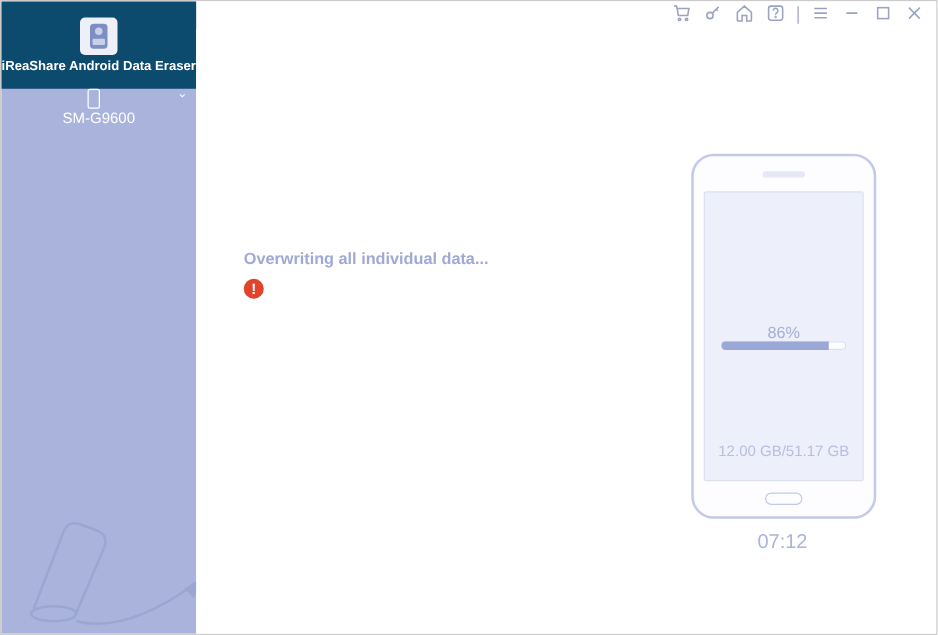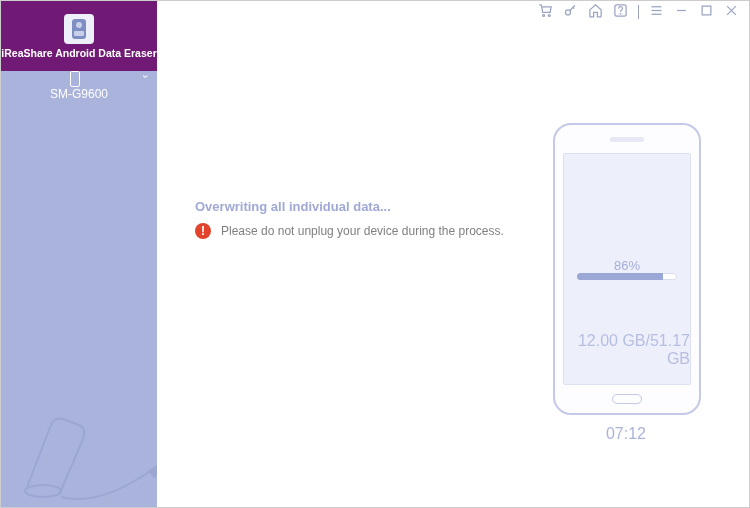--- a/index.html
+++ b/index.html
@@ -35,21 +35,21 @@
     position: absolute;
     left: 0;
     top: 0;
     width: 156px;
     height: 506px;
     background: #aab3dc;
     overflow: hidden;
   }
   .sidebar-header {
     height: 70px;
-    background: #701a75;
+    background: #0c4a6e;
     display: flex;
     flex-direction: column;
     align-items: center;
     justify-content: center;
     padding: 4px;
   }
   .logo-icon {
     width: 30px;
     height: 30px;
     background: #eef0f9;
@@ -226,21 +226,21 @@
     box-shadow: inset 0 0 0 1px #d9ddef;
   }
   .progress-fill {
     height: 100%;
     width: 86%;
     background: #9ba7d5;
   }
   .storage-label {
     position: absolute;
     bottom: 16px;
-    font-size: 16px;
+    font-size: 12px;
     color: #b7bee0;
   }
   .phone-bottom {
     height: 28px;
     display: flex;
     align-items: center;
     justify-content: center;
   }
   .phone-home {
     width: 30px;
@@ -332,21 +332,20 @@
       <path d="M158 94 L168 88 L164 100 Z" fill="#9ba7d2"></path>
     </g>
   </svg>
 </div>
 
 <div class="main">
   <div class="status-title">Overwriting all individual data...</div>
 
   <div class="warning-row">
     <span class="warning-icon">!</span>
-    <span>Please do not unplug your device during the process.</span>
   </div>
 
 
   <div class="phone-frame">
     <div class="phone-top">
       <div class="phone-speaker"></div>
     </div>
     <div class="phone-screen">
       <div class="percent-label">86%</div>
       <div class="progress-bar">

